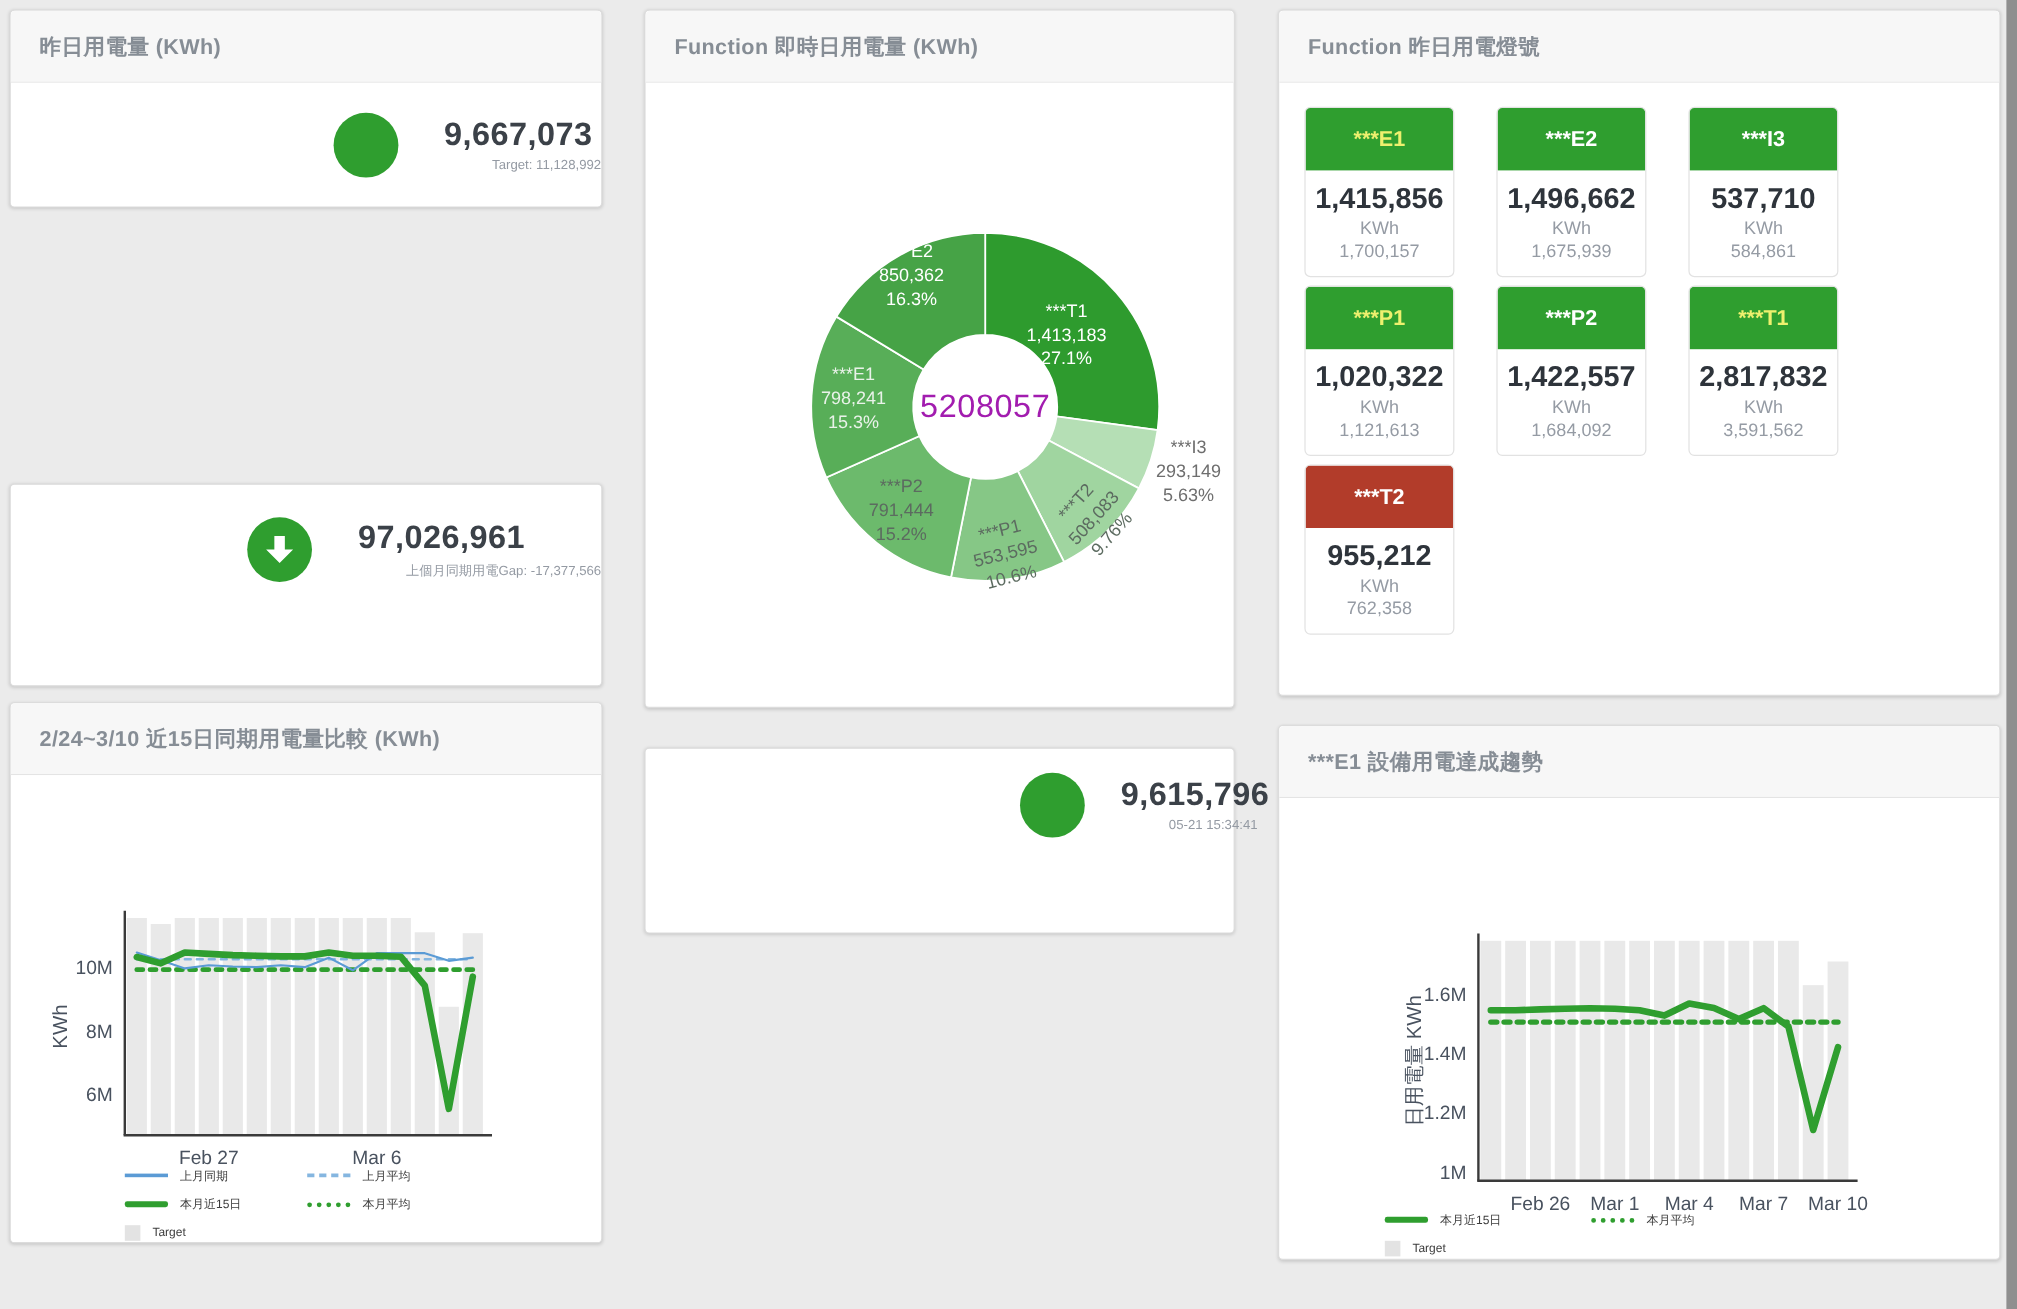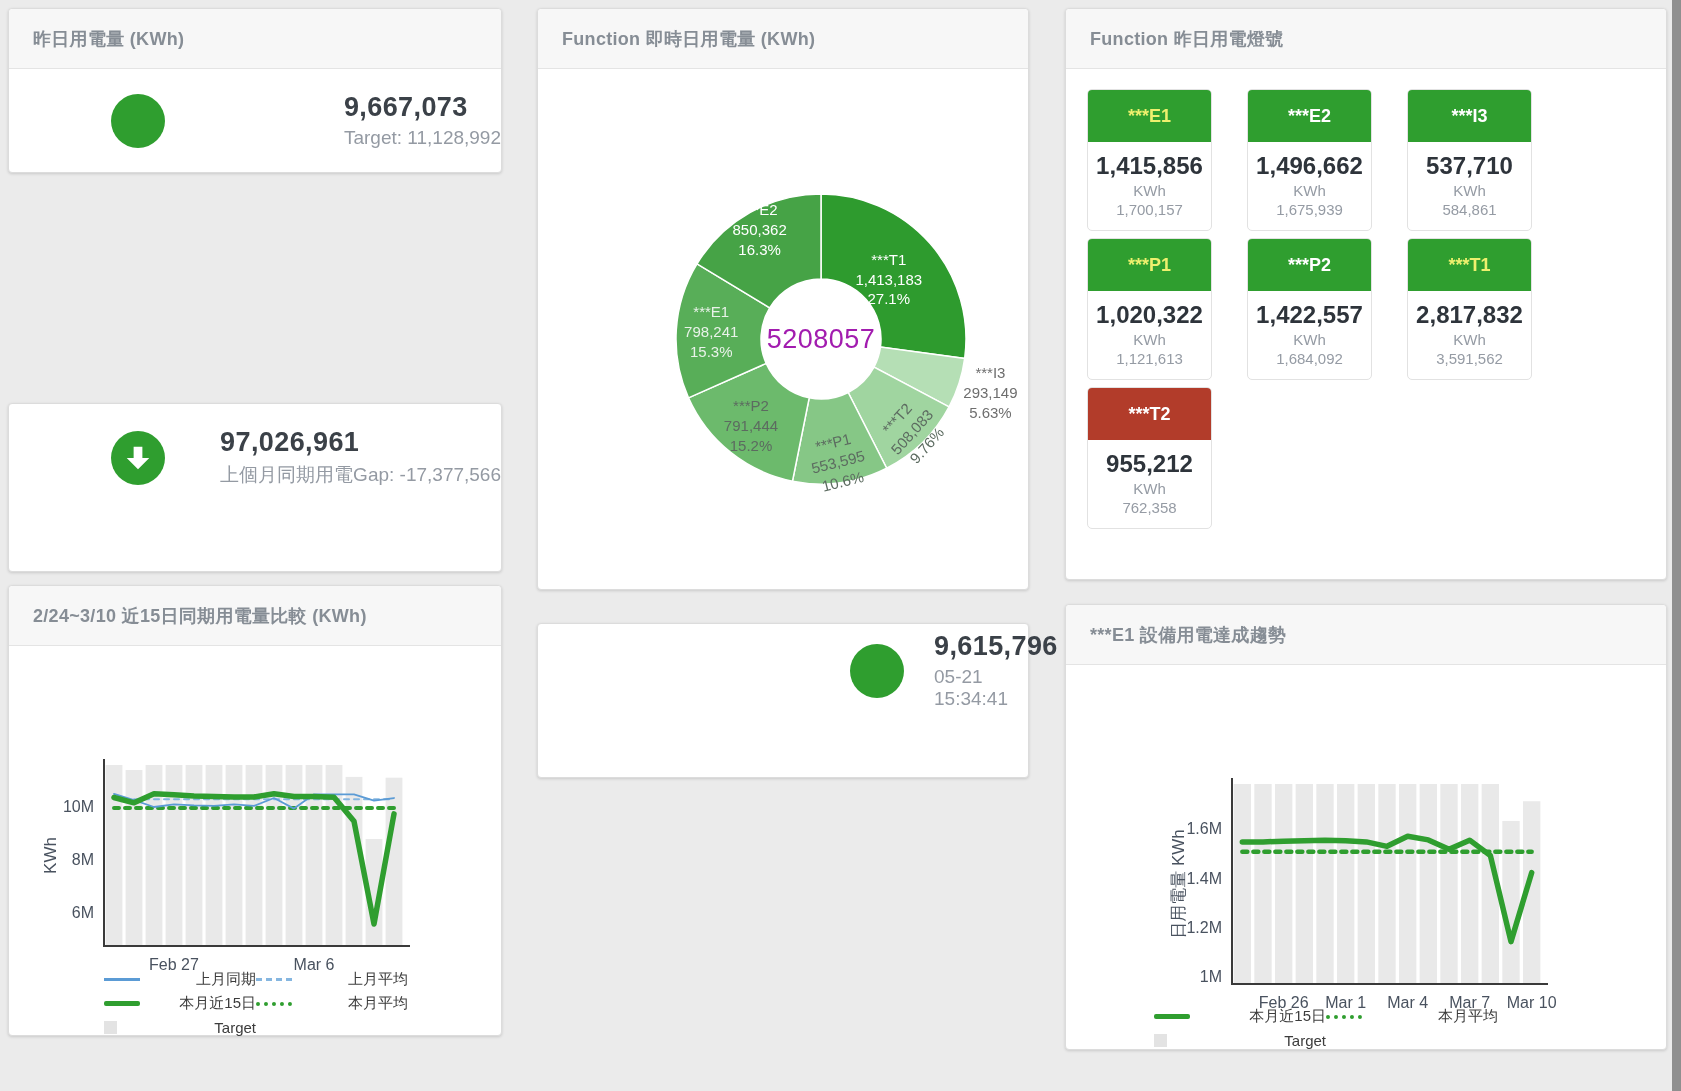--- a/index.html
+++ b/index.html
@@ -8,27 +8,27 @@
   .page { position:relative; width:1681px; height:1091px; background:#ebebeb; overflow:hidden; }
 
   .panel { position:absolute; background:#fff; border:1px solid #dcdcdc; border-radius:4px;
            box-shadow:0 1px 3px rgba(0,0,0,.14); }
   .panel-header { height:60px; background:#f7f7f7; border-bottom:1px solid #e4e4e4;
                   border-radius:4px 4px 0 0; display:flex; align-items:center; padding:13px 24px; }
   .panel-title { font-size:18px; font-weight:bold; color:#868d95; letter-spacing:.3px; }
 
   
   .stat-body { display:flex; align-items:center; height:calc(100% - 60px); }
-  .stat-left  { justify-content:space-between; padding-left:102px; gap:38px; }
+  .stat-left  { justify-content:flex-end; padding-left:102px; gap:38px; }
   .stat-right { justify-content:flex-start; padding-left:312px; gap:30px; }
   .stat-icon { width:54px; height:54px; border-radius:50%; flex:0 0 54px;
                display:flex; align-items:center; justify-content:center; }
   .stat-icon svg { width:30px; height:30px; }
   .stat-value { font-size:27px; font-weight:bold; color:#3b4148; letter-spacing:.4px; }
-  .stat-sub { font-size:19px; color:#949aa3; margin-top:4px; }
+  .stat-sub { font-size:11px; color:#949aa3; margin-top:4px;margin-left:40px; }
 
   
   .tiles { position:absolute; left:21px; top:80px; display:grid;
            grid-template-columns:repeat(3,125px); column-gap:35px; row-gap:7px; }
   .tile { width:125px; border:1px solid #e2e2e2; border-radius:5px; background:#fff;
           text-align:center; overflow:hidden; }
   .tile-head { height:52px; display:flex; align-items:center; justify-content:center;
                font-size:18px; font-weight:bold; }
   .tile-value { font-size:24px; font-weight:bold; color:#2e343b; margin-top:10px; }
   .tile-unit { font-size:15px; color:#959ba4; margin-top:2px; }
@@ -40,21 +40,21 @@
   .donut-label { position:absolute; text-align:center; font-size:15px; line-height:1.32;
                  white-space:nowrap; transform:translate(-50%,-50%); }
   .donut-center { position:absolute; left:283px; top:330px; transform:translate(-50%,-50%);
                   font-size:27px; color:#a21caf; letter-spacing:.5px; }
 
   
   .chart-host { position:absolute; inset:0; }
   .legend { position:absolute; display:grid; row-gap:3px; }
   #compare-legend { left:95px; top:383px; grid-template-columns:152px 152px; }
   #trend-legend   { left:88px;  top:401px; grid-template-columns:172px 172px; }
-  .legend-item { display:flex; align-items:center; gap:10px; font-size:15px; color:#3c3c3c; height:21px;justify-content:space-between; }
+  .legend-item { display:flex; align-items:center; gap:10px; font-size:10px; color:#3c3c3c; height:21px; }
   .sw { display:inline-block; }
   .sw-line  { width:36px; height:3px; }
   .sw-thick { width:36px; height:5px; border-radius:2px; }
   .sw-dotted{ width:36px; height:0; }
   .sw-dots  { width:36px; height:0; }
   .sw-square{ width:13px; height:13px; }
 
   .scrollbar { position:absolute; right:0; top:0; width:9px; height:100%; background:#8f8f8f; }
 </style>
 </head>

